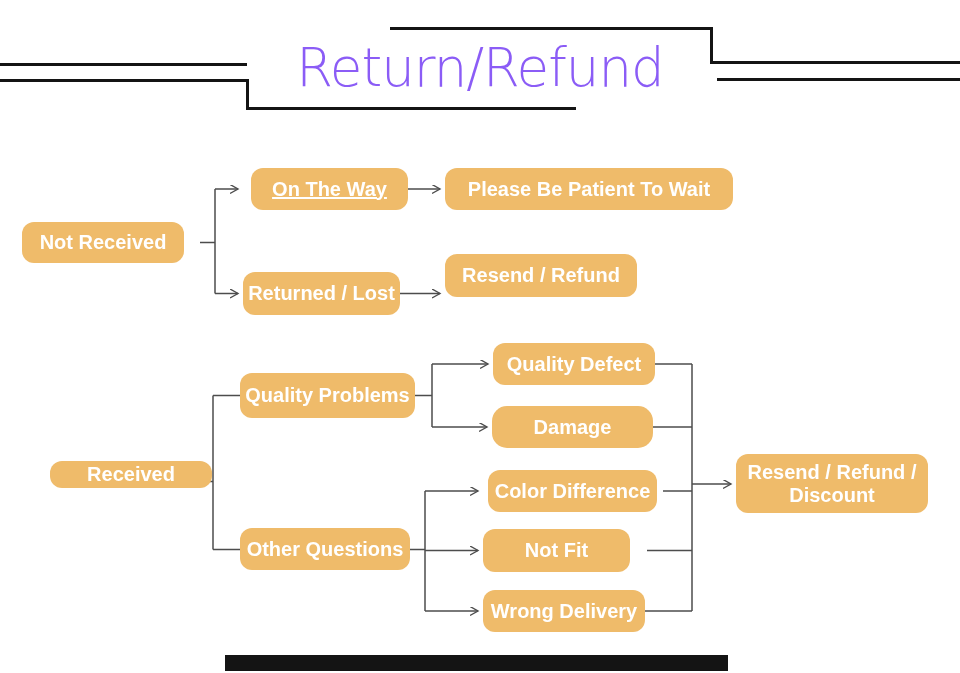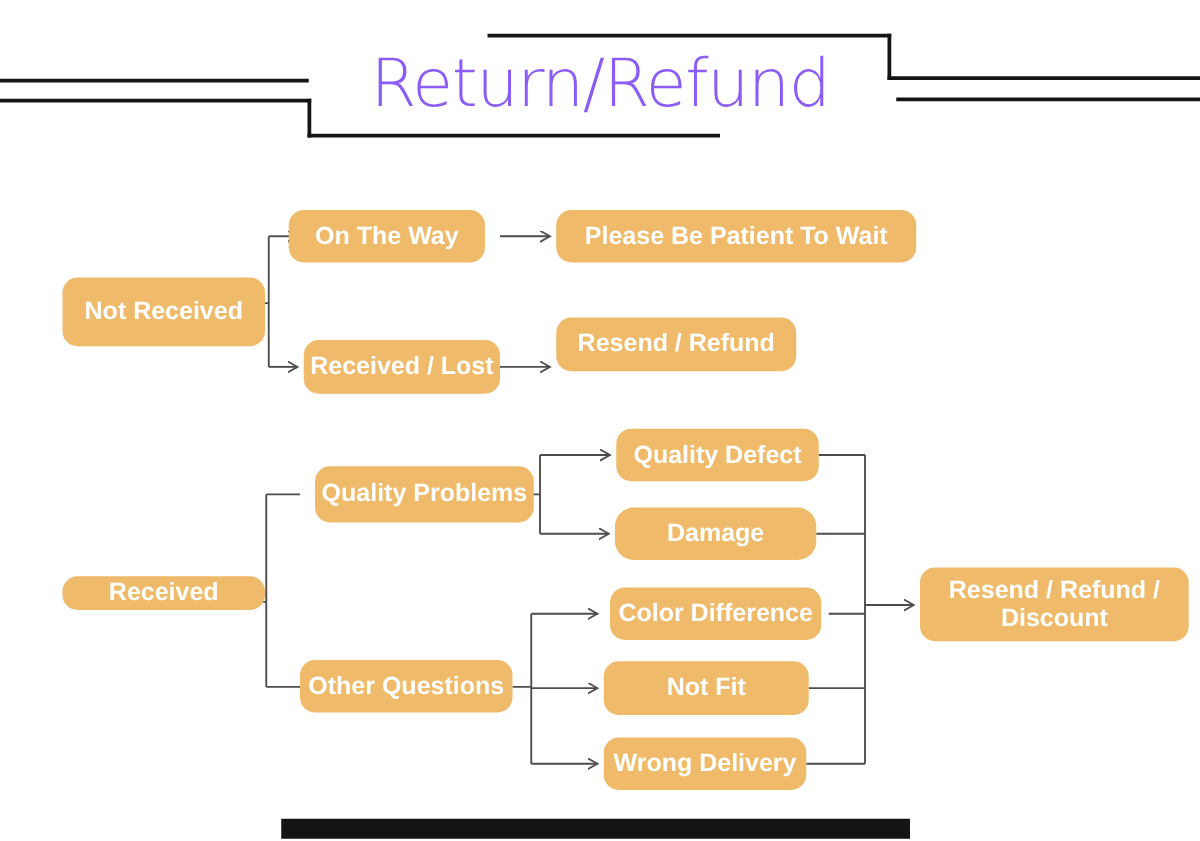--- a/index.html
+++ b/index.html
@@ -27,34 +27,34 @@
   #footer-bar{left:225px;top:655px;width:503px;height:16px;}
   
   #connectors{position:absolute;left:0;top:0;}
   
   .node{
     position:absolute;background:#efbb6a;border-radius:12px;
     color:#fff;font-weight:bold;font-size:20px;line-height:23px;
     display:flex;align-items:center;justify-content:center;
     text-align:center;white-space:nowrap;padding:0 2px;box-sizing:border-box;
   }
-  #n-not-received   {left:50px;  top:222px; width:162px; height:55px;}
-  #n-on-the-way     {left:231px; top:168px; width:157px; height:42px;}
+  #n-not-received   {left:22px;  top:222px; width:162px; height:41px;}
+  #n-on-the-way     {left:251px; top:168px; width:157px; height:42px;text-decoration:underline;}
   #n-please-wait    {left:445px; top:168px; width:288px; height:42px;}
   #n-returned-lost  {left:243px; top:272px; width:157px; height:43px;}
   #n-resend-refund  {left:445px; top:254px; width:192px; height:43px;}
   #n-received       {left:50px;  top:461px; width:162px; height:27px;}
-  #n-quality-problems{left:240px;top:373px; width:175px; height:45px;margin-left:12px;}
+  #n-quality-problems{left:240px;top:373px; width:175px; height:45px;}
   #n-quality-defect {left:493px; top:343px; width:162px; height:42px;}
   #n-damage         {left:492px; top:406px; width:161px; height:42px;border-radius:15px;}
   #n-other-questions{left:240px; top:528px; width:170px; height:42px;}
   #n-color-difference{left:488px;top:470px; width:169px; height:42px;}
-  #n-not-fit        {left:483px; top:529px; width:164px; height:43px;}
+  #n-not-fit        {left:483px; top:529px; width:147px; height:43px;}
   #n-wrong-delivery {left:483px; top:590px; width:162px; height:42px;}
-  #n-final          {left:736px; top:454px; width:215px; height:59px; white-space:normal;}
+  #n-final          {left:736px; top:454px; width:192px; height:59px; white-space:normal;}
 </style>
 </head>
 <body>
 
 <div>
 
   <h1 class="page-title">Return/Refund</h1>
   <div class="rule" id="deco-top-bar"></div>
   <div class="rule" id="deco-top-vert"></div>
   <div class="rule" id="deco-right-1"></div>
@@ -89,21 +89,21 @@
       <line x1="425" y1="491" x2="478" y2="491" marker-end="url(#arw)"></line>
       <line x1="425" y1="550.5" x2="478" y2="550.5" marker-end="url(#arw)"></line>
       <line x1="425" y1="611" x2="478" y2="611" marker-end="url(#arw)"></line>
       <line x1="692" y1="484" x2="731" y2="484" marker-end="url(#arw)"></line>
     </g>
   </svg>
 
   <div class="node" id="n-not-received">Not Received</div>
   <div class="node" id="n-on-the-way">On The Way</div>
   <div class="node" id="n-please-wait">Please Be Patient To Wait</div>
-  <div class="node" id="n-returned-lost">Received / Lost</div>
+  <div class="node" id="n-returned-lost">Returned / Lost</div>
   <div class="node" id="n-resend-refund">Resend / Refund</div>
   <div class="node" id="n-received">Received</div>
   <div class="node" id="n-quality-problems">Quality Problems</div>
   <div class="node" id="n-quality-defect">Quality Defect</div>
   <div class="node" id="n-damage">Damage</div>
   <div class="node" id="n-other-questions">Other Questions</div>
   <div class="node" id="n-color-difference">Color Difference</div>
   <div class="node" id="n-not-fit">Not Fit</div>
   <div class="node" id="n-wrong-delivery">Wrong Delivery</div>
   <div class="node" id="n-final">Resend / Refund / Discount</div>

